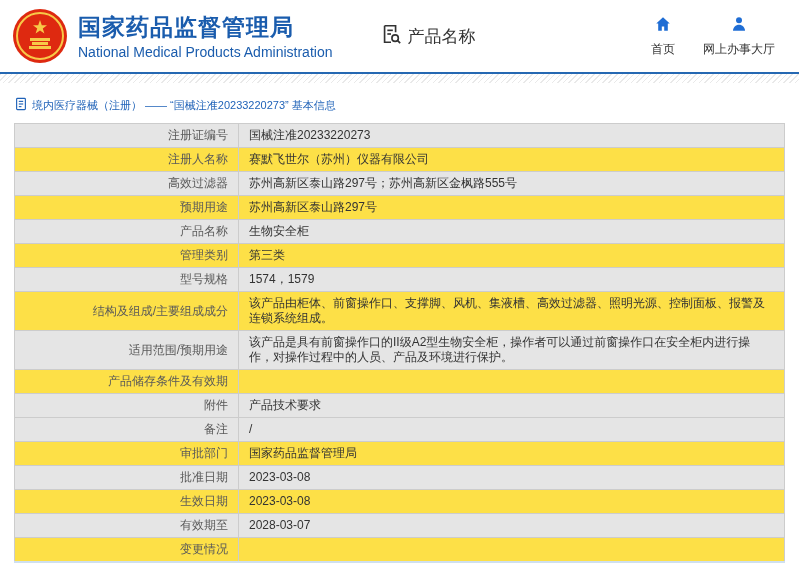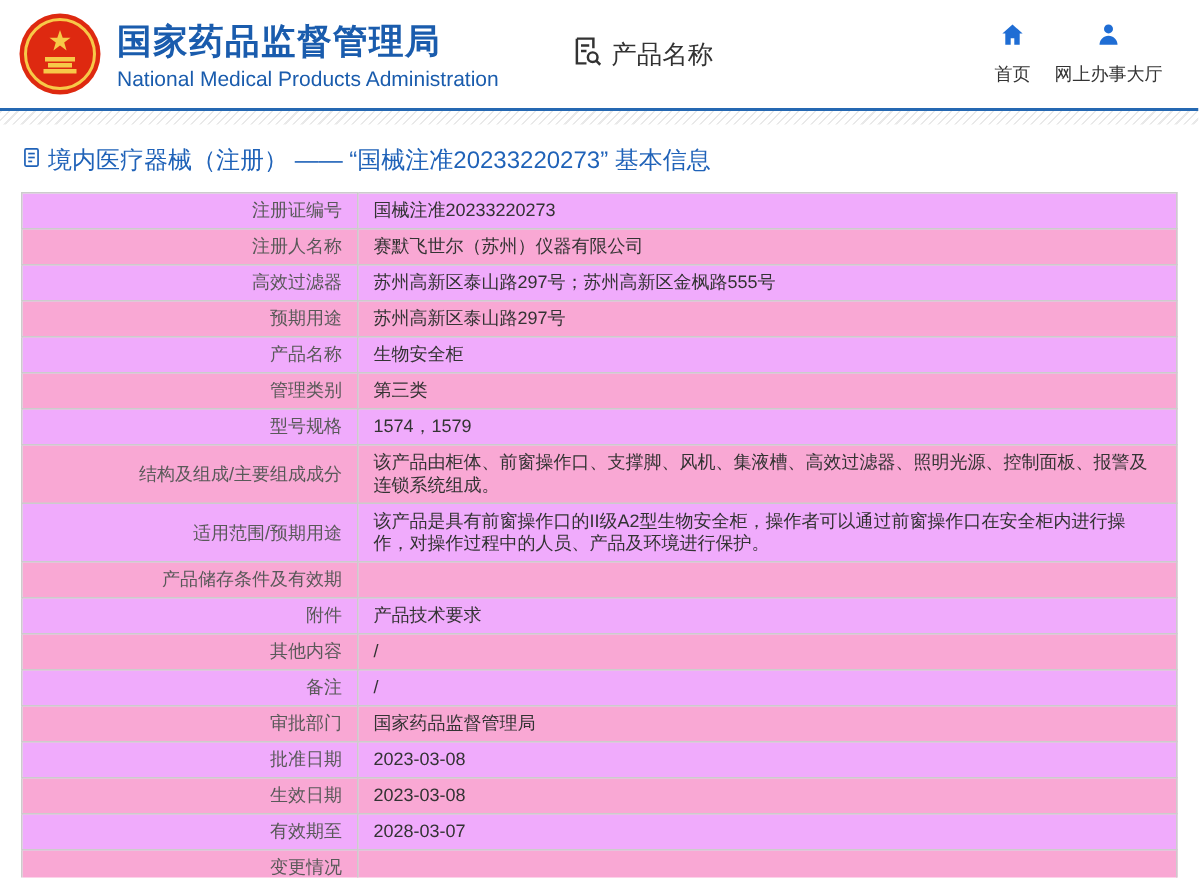--- a/index.html
+++ b/index.html
@@ -8,41 +8,41 @@
 
   
   .header { display:flex; align-items:center; height:72px; padding:0 24px 0 12px; }
   .logo { width:56px; height:56px; flex:0 0 auto; }
   .title-block { margin-left:10px; }
   .title-cn { font-size:23px; font-weight:bold; color:#1a5cad; letter-spacing:1px; line-height:28px; }
   .title-en { font-size:14px; color:#1a5cad; margin-top:3px; }
   .section { display:flex; align-items:center; margin-left:48px; color:#333; font-size:17px; cursor:pointer; }
   .section svg { margin-right:5px; }
   .spacer { flex:1; }
-  .nav { display:flex; gap:16px; }
+  .nav { display:flex; gap:28px; }
   .nav-item { display:flex; flex-direction:column; align-items:center; cursor:pointer; }
   .nav-item .lbl { font-size:12px; color:#333; margin-top:4px; white-space:nowrap; }
 
   .header-divider { height:2px; background:#2568b2; width:100%; }
   .hatch-strip { height:9px; width:100%;
     background:repeating-linear-gradient(135deg,#e9e9e9 0 1px,#ffffff 1px 4px); }
 
   
   .breadcrumb { display:flex; align-items:center; margin:14px 0 10px 14px;
-    color:#1f62b8; font-size:16px; }
+    color:#1f62b8; font-size:11px; }
   .breadcrumb svg { margin-right:4px; }
 
   
   table.info { border-collapse:collapse; margin-left:14px; width:771px;
     font-size:12px; border-bottom:2px solid #cfe0f0; }
   table.info td { border:1px solid #ccc; padding:4px 10px; line-height:15px; vertical-align:middle; }
   td.lab { width:224px; text-align:right; color:#595959; background:transparent; }
   td.val { color:#333; }
-  tr { height:23px; background:#f0abfc; }
-  tr.alt { background:#f9a8d4;margin-left:48px; }
+  tr { height:23px; background:#e5e5e5; }
+  tr.alt { background:#fde047;margin-left:48px; }
 </style>
 </head>
 <body>
 
 <div class="header">
   <span class="logo">
     <svg viewBox="0 0 56 56" width="56" height="56">
       <circle cx="28" cy="28" r="27" fill="#de2910"></circle>
       <circle cx="28" cy="28" r="23" fill="none" stroke="#f7c948" stroke-width="2"></circle>
       <polygon fill="#f7c948" points="28,12 29.8,17.2 35,17.2 30.8,20.4 32.4,25.6 28,22.4 23.6,25.6 25.2,20.4 21,17.2 26.2,17.2"></polygon>
@@ -187,27 +187,20 @@
   </tr>
 
   <tr>
     <td class="lab">
       
       <span class="label-text">附件</span>
     </td>
     <td class="val">产品技术要求</td>
   </tr>
 
-  <tr class="alt">
-    <td class="lab">
-      
-      <span class="label-text">其他内容</span>
-    </td>
-    <td class="val">/</td>
-  </tr>
 
   <tr>
     <td class="lab">
       
       <span class="label-text">备注</span>
     </td>
     <td class="val">/</td>
   </tr>
 
   <tr class="alt">

